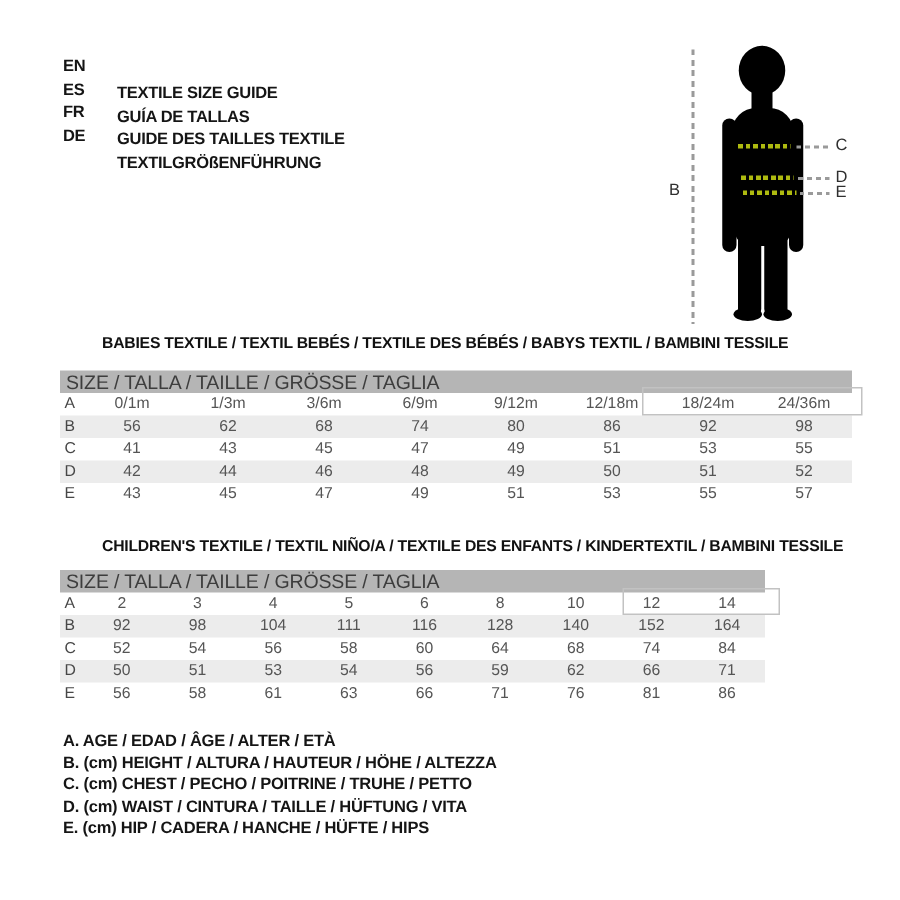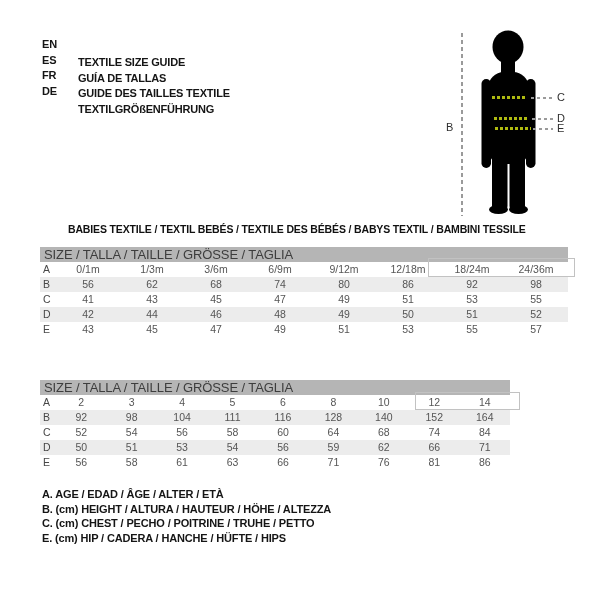--- a/index.html
+++ b/index.html
@@ -146,20 +146,21 @@
           <span class="tcell">49</span>
           <span class="tcell">51</span>
           <span class="tcell">53</span>
           <span class="tcell">55</span>
           <span class="tcell">57</span>
         </div>
       </div>
   </div>
   <div class="overlay-box" style="left:428px;top:258px;width:145px;height:17px;"></div>
 
+  <div class="table-title" style="top:358px;">CHILDREN'S TEXTILE / TEXTIL NIÑO/A / TEXTILE DES ENFANTS / KINDERTEXTIL / BAMBINI TESSILE</div>
   <div class="dtable" style="top:380px;width:470px;">
     <div class="size-band">SIZE / TALLA / TAILLE / GRÖSSE / TAGLIA</div>
     <div>
         <div class="trow">
           <span class="tlabel">A</span>
           <span class="tcell">2</span>
           <span class="tcell">3</span>
           <span class="tcell">4</span>
           <span class="tcell">5</span>
           <span class="tcell">6</span>
@@ -217,16 +218,17 @@
           <span class="tcell">86</span>
         </div>
       </div>
   </div>
   <div class="overlay-box" style="left:415px;top:392px;width:103px;height:16px;"></div>
 
   <div class="legend-block">
       <div class="legend-line">A. AGE / EDAD / ÂGE / ALTER / ETÀ</div>
       <div class="legend-line">B. (cm) HEIGHT / ALTURA / HAUTEUR / HÖHE / ALTEZZA</div>
       <div class="legend-line">C. (cm) CHEST / PECHO / POITRINE / TRUHE / PETTO</div>
+      <div class="legend-line">D. (cm) WAIST / CINTURA / TAILLE / HÜFTUNG / VITA</div>
       <div class="legend-line">E. (cm) HIP / CADERA / HANCHE / HÜFTE / HIPS</div>
     </div>
 
 </div>
 
 </body></html>

